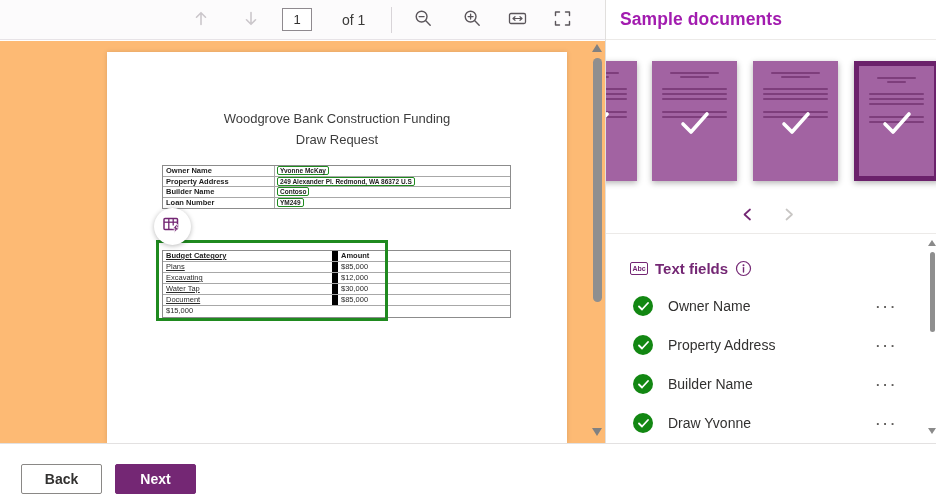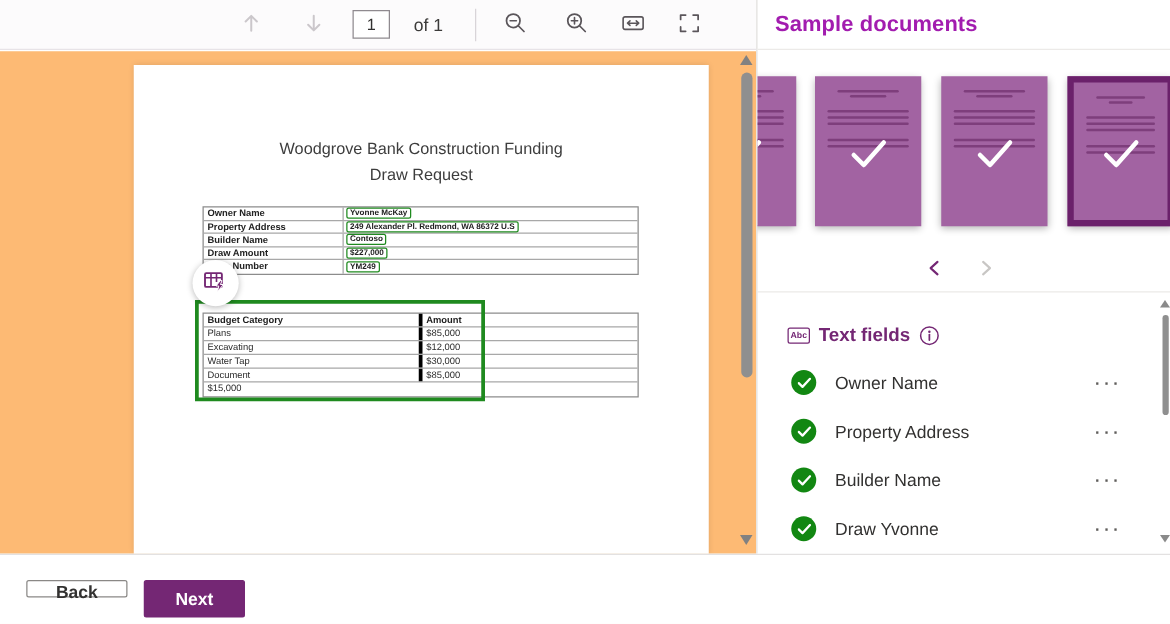--- a/index.html
+++ b/index.html
@@ -7,21 +7,21 @@
     font-family:"Liberation Sans","DejaVu Sans",sans-serif; }
   .root { position:relative; width:936px; height:499px; background:#fff; overflow:hidden; }
 
   
   .toolbar { position:absolute; left:0; top:0; width:605px; height:40px;
     background:#fcfbfc; border-bottom:1px solid #e7e3e7; display:flex; align-items:center; }
   .tb-group { display:flex; align-items:center; gap:10px; margin-left:188px; }
   .tb-btn { background:none; border:none; padding:2px 4px; cursor:pointer; display:flex; align-items:center; }
   .page-box { width:30px; height:23px; border:1px solid #8f8a8f; background:#fff; text-align:center;
     font-size:13px; color:#323130; font-family:"Liberation Sans",sans-serif; margin-left:8px; }
-  .of-label { font-size:14px; color:#3b3a39; margin-left:9px; margin-right:8px; }
+  .of-label { font-size:14px; color:#3b3a39; margin-left:20px; margin-right:8px; }
   .tb-divider { width:1px; height:26px; background:#d8d4d8; margin:0 8px; }
 
   
   .canvas { position:absolute; left:0; top:41px; width:605px; height:402px; background:#fdba74; }
   .page { position:absolute; left:107px; top:11px; width:460px; height:391px; background:#fff;
     box-shadow:0 0 5px rgba(0,0,0,.13); }
   .doc-title { position:absolute; top:56px; left:0; right:0; text-align:center;
     font-size:13px; line-height:21px; color:#3d3d3d; }
 
   .t1 { position:absolute; left:55px; top:113px; width:349px; border:1px solid #8c8c8c; background:#fff; }
@@ -35,22 +35,22 @@
 
   .badge { position:absolute; left:47px; top:156px; width:37px; height:37px; border-radius:50%;
     background:#fff; box-shadow:0 1px 5px rgba(0,0,0,.28); display:flex; align-items:center;
     justify-content:center; z-index:6; cursor:pointer; border:none; }
   .sel-rect { position:absolute; left:49px; top:188px; width:232px; height:81px;
     border:3px solid #1f8a1f; z-index:4; }
 
   .t2 { position:absolute; left:55px; top:198px; width:349px; border:1px solid #8c8c8c; background:#fff; z-index:2; }
   .t2row { display:flex; height:11px; border-bottom:1px solid #a8a8a8; }
   .t2row:last-child { border-bottom:none; }
-  .t2c1 { width:175px; border-right:3px solid #000000; font-size:7.5px; color:#2a2a2a;
-    line-height:10.5px; padding-left:3px; white-space:nowrap; }
+  .t2c1 { width:175px; border-right:6px solid #000000; font-size:7.5px; color:#2a2a2a;
+    line-height:10.5px; padding-left:3px; white-space:nowrap;text-decoration:underline; }
   .t2c2 { flex:1; font-size:7.5px; color:#2a2a2a; line-height:10.5px; padding-left:3px; white-space:nowrap; }
   .t2head .t2c1,.t2head .t2c2 { font-weight:bold; color:#1d1d1d; }
 
   
   .vscroll { position:absolute; left:591px; top:3px; width:12px; height:396px; }
   .tri-up { width:0; height:0; border-left:5px solid transparent; border-right:5px solid transparent;
     border-bottom:8px solid #818181; margin:0 auto; }
   .tri-down { width:0; height:0; border-left:5px solid transparent; border-right:5px solid transparent;
     border-top:8px solid #818181; margin:0 auto; position:absolute; bottom:4px; left:1px; }
   .vthumb { position:absolute; left:1.5px; top:14px; width:9px; height:244px; background:#8f8f8f; border-radius:4.5px; }
@@ -95,21 +95,21 @@
   .pscroll { position:absolute; right:0; top:240px; width:9px; height:203px; }
   .ptri-up { width:0; height:0; border-left:4px solid transparent; border-right:4px solid transparent;
     border-bottom:6px solid #8a8a8a; margin:0 auto; }
   .pthumb { position:absolute; right:1px; top:12px; width:5px; height:80px; background:#8f8f8f; border-radius:2.5px; }
   .ptri-down { position:absolute; top:188px; left:0.5px; width:0; height:0; border-left:4px solid transparent;
     border-right:4px solid transparent; border-top:6px solid #8a8a8a; }
 
   
   .footer { position:absolute; left:0; bottom:0; width:936px; height:56px; background:#fff;
     border-top:1px solid #e3e1e1; }
-  .btn-back { position:absolute; left:21px; top:20px; width:81px; height:14px; background:#fff;
+  .btn-back { position:absolute; left:21px; top:20px; width:81px; height:30px; background:#fff;
     border:1px solid #8a8886; border-radius:2px; font-size:14px; font-weight:bold; color:#323130;
     cursor:pointer; font-family:"Liberation Sans",sans-serif; }
   .btn-next { position:absolute; left:115px; top:20px; width:81px; height:30px; background:#742774;
     border:1px solid #742774; border-radius:2px; font-size:14px; font-weight:bold; color:#fff;
     cursor:pointer; font-family:"Liberation Sans",sans-serif; }
 </style>
 </head>
 <body>
 
 <div class="root">
@@ -187,26 +187,20 @@
         <div class="t1row">
           <div class="t1label">Property Address</div>
           <div class="t1val">
               <span class="chip">249 Alexander Pl. Redmond, WA 86372 U.S</span>
             </div>
         </div>
         <div class="t1row">
           <div class="t1label">Builder Name</div>
           <div class="t1val">
               <span class="chip">Contoso</span>
-            </div>
-        </div>
-        <div class="t1row">
-          <div class="t1label">Draw Amount</div>
-          <div class="t1val">
-              <span class="chip">$227,000</span>
             </div>
         </div>
         <div class="t1row">
           <div class="t1label">Loan Number</div>
           <div class="t1val">
               <span class="chip">YM249</span>
             </div>
         </div>
       </div>
 

